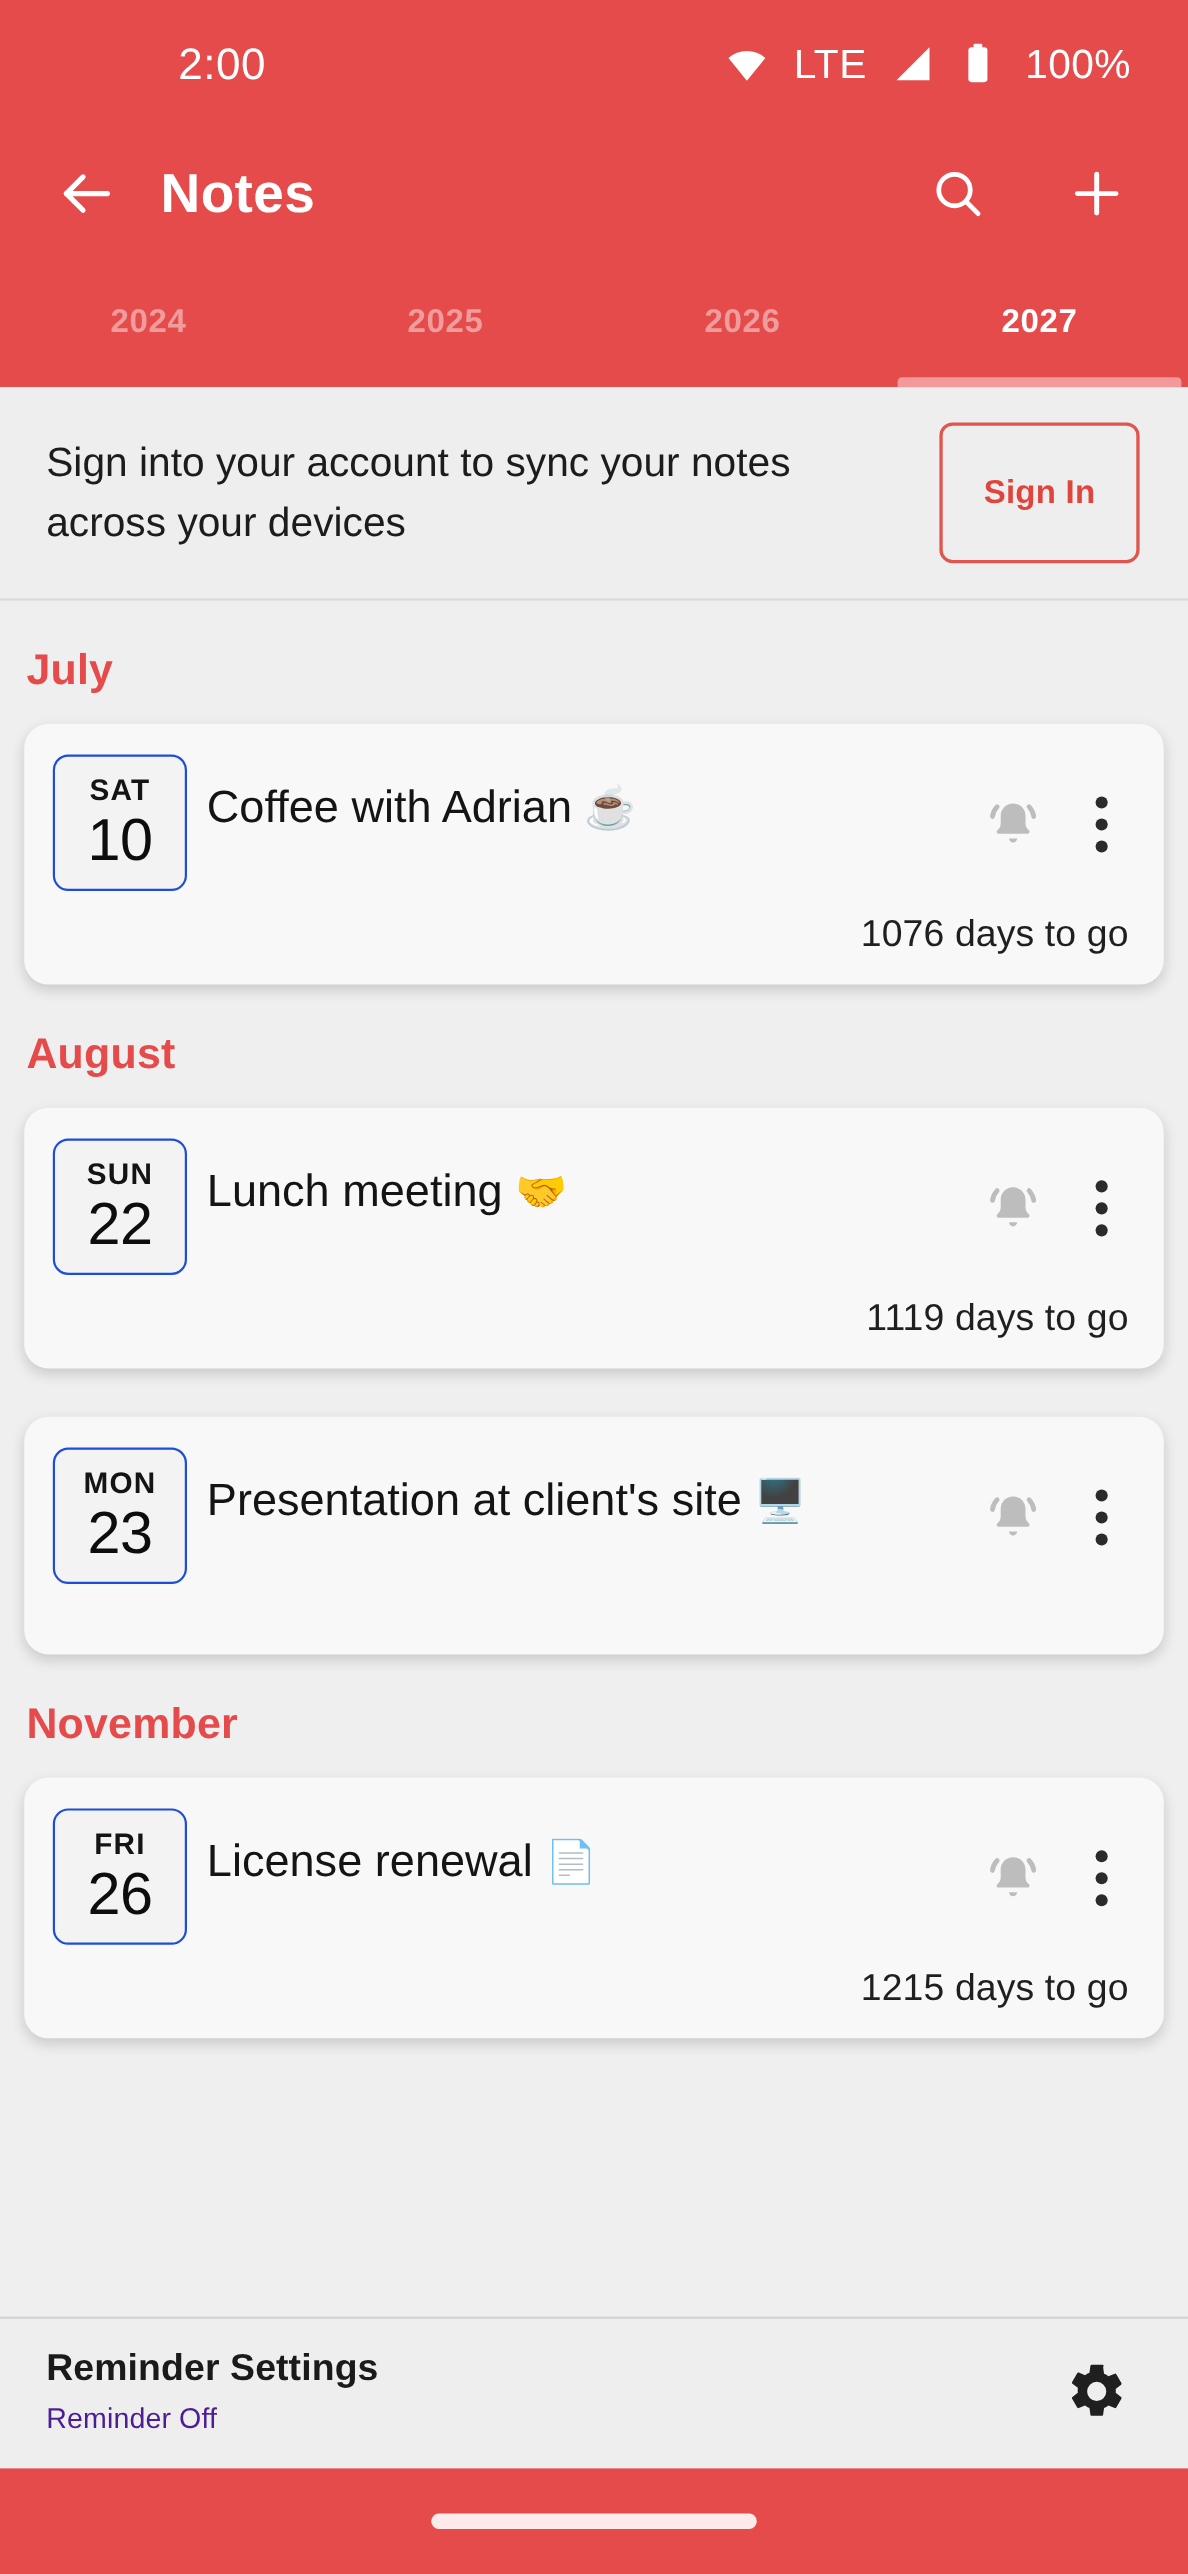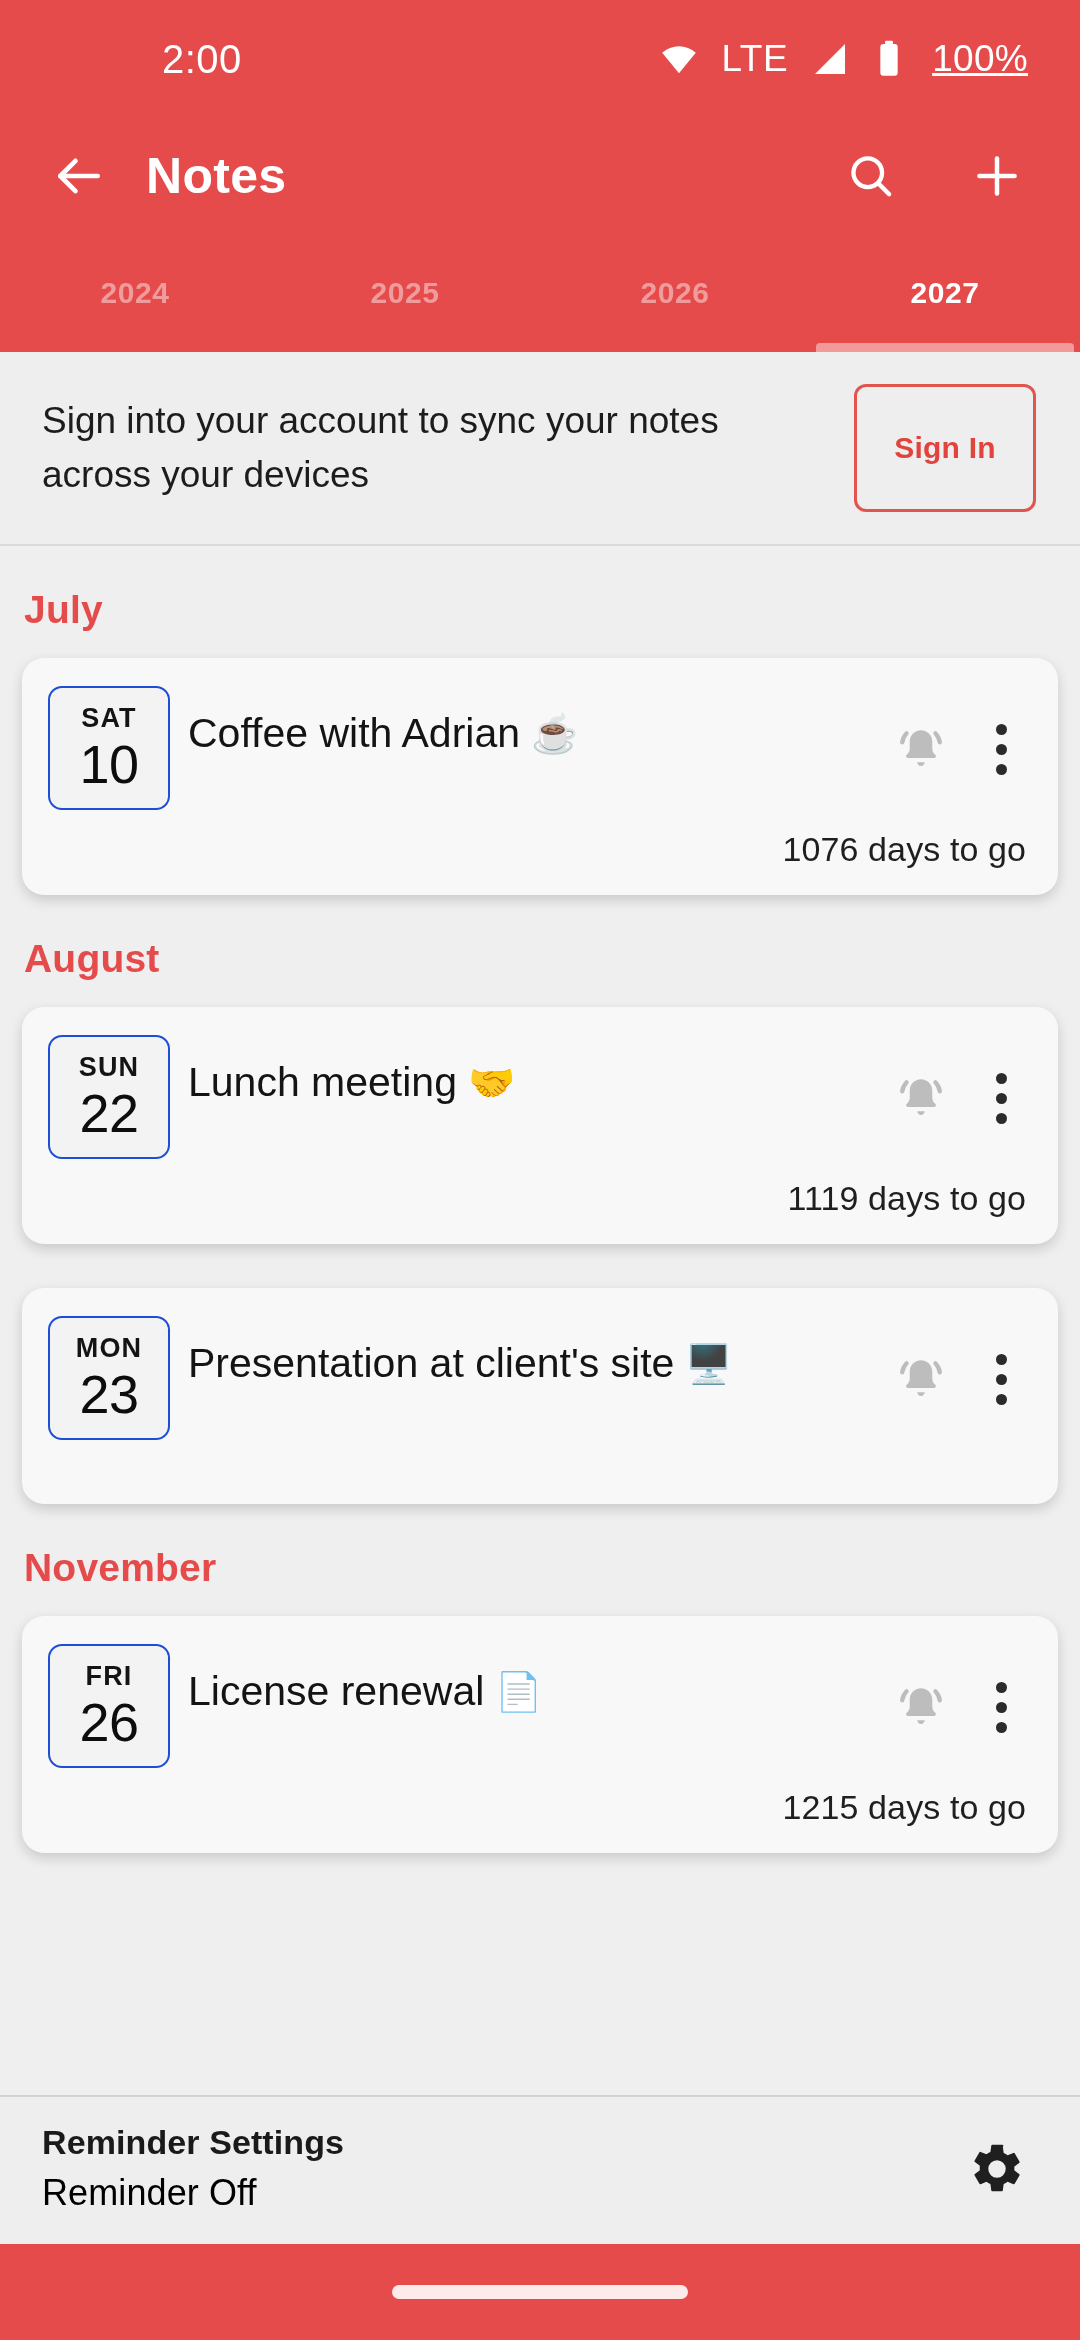--- a/index.html
+++ b/index.html
@@ -42,35 +42,33 @@
     color: #ffffff;
   }
   .status-clock {
     font-size: 40px;
     font-weight: 400;
     letter-spacing: 0.5px;
     margin-left: 162px;
   }
   .status-right {
     display: flex;
-    align-items: center;
     gap: 22px;
   }
   .status-right svg { display: block; }
   .status-lte {
     font-size: 37px;
     font-weight: 400;
     letter-spacing: 0.5px;
   }
   .status-batt-pct {
     font-size: 37px;
     font-weight: 400;
     letter-spacing: 0.3px;
     margin-left: 4px;
-    text-decoration: underline;
   }
 
   
   .toolbar {
     height: 116px;
     display: flex;
     align-items: center;
     padding: 0 48px 0 46px;
     color: #fff;
   }
@@ -289,22 +287,22 @@
     min-height: 136px;
   }
   .reminder-texts { flex: 1 1 auto; }
   .reminder-title {
     font-size: 34px;
     font-weight: 700;
     color: #1a1a1a;
     letter-spacing: 0.1px;
   }
   .reminder-status {
-    font-size: 36px;
-    color: #000000;
+    font-size: 26px;
+    color: #4c1d95;
     margin-top: 10px;
     letter-spacing: 0.1px;
   }
   .gear-btn {
     flex: 0 0 auto;
     width: 78px;
     height: 78px;
     display: flex;
     align-items: center;
     justify-content: center;

